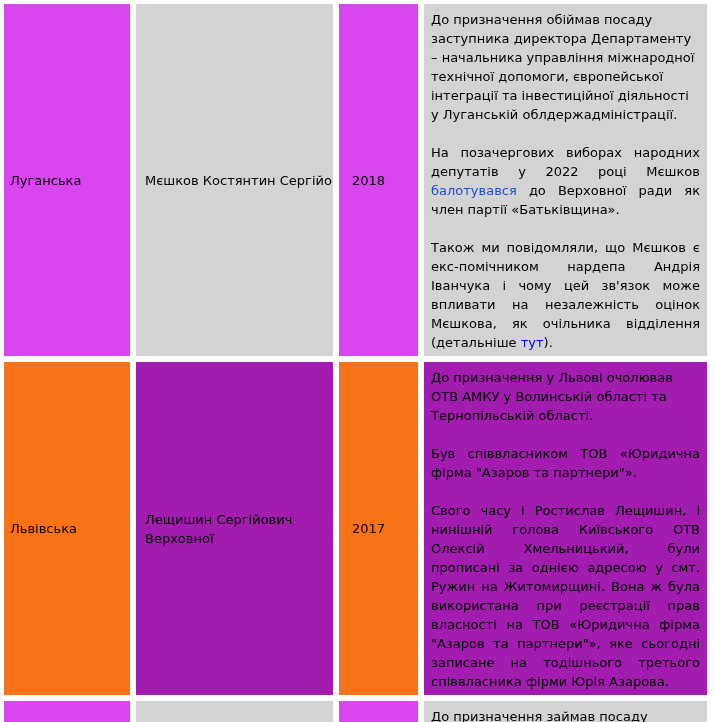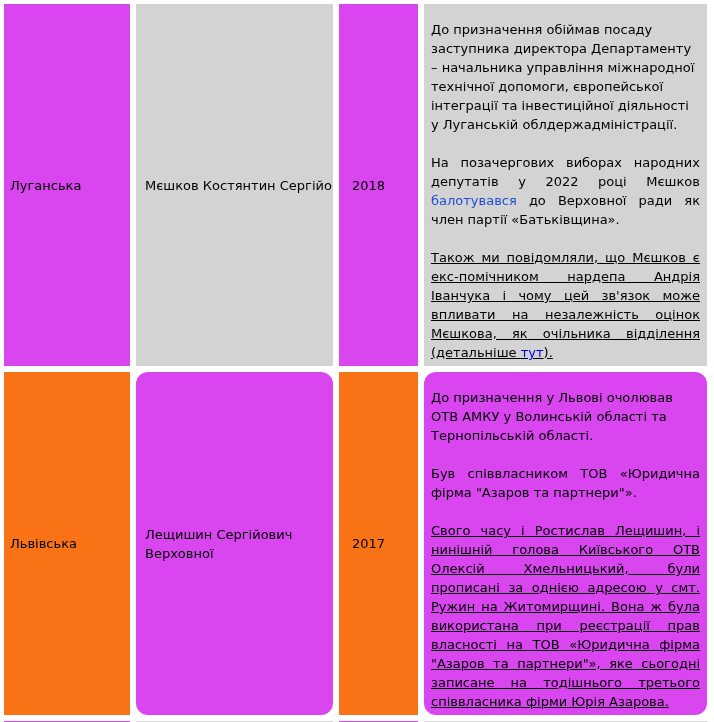--- a/index.html
+++ b/index.html
@@ -4,27 +4,27 @@
 <style>
   html,body{margin:0;padding:0;background:#ffffff;}
   .page{width:714px;height:722px;overflow:hidden;background:#ffffff;position:relative;}
   table.officials{border-collapse:separate;border-spacing:6px;table-layout:fixed;width:715px;margin:-2px 0 0 -2px;}
   td{font-family:"DejaVu Sans",sans-serif;font-size:13px;color:#000000;overflow:hidden;}
   .c1{padding-left:6px;vertical-align:middle;}
   .c2{padding-left:9px;padding-right:3px;vertical-align:middle;}
   .c2 .name-line{white-space:nowrap;line-height:19px;}
   .c3{padding-left:13px;vertical-align:middle;}
   .c4{padding:2px 7px 4px 7px;vertical-align:top;line-height:19px;}
-  .c4 p{margin:14px 0 19px 0;}
-  .c4 p:last-child{margin-bottom:0;text-decoration:underline;}
+  .c4 p{margin:4px 0 19px 0;}
+  .c4 p:last-child{margin-bottom:0;}
   .c4 p.justify{text-align:justify;}
   tr.odd .c1, tr.odd .c3{background:#d946ef;}
   tr.odd .c2, tr.odd .c4{background:#d3d3d3;}
   tr.even .c1, tr.even .c3{background:#f97316;}
-  tr.even .c2, tr.even .c4{background:#d946ef;border-radius:12px;}
+  tr.even .c2, tr.even .c4{background:#a21caf;}
   a.link{color:#0000ee;text-decoration:none;cursor:pointer;}
 </style>
 </head>
 <body>
 
 <div class="page">
   <table class="officials">
     <colgroup>
       <col style="width:126px">
       <col style="width:197px">

